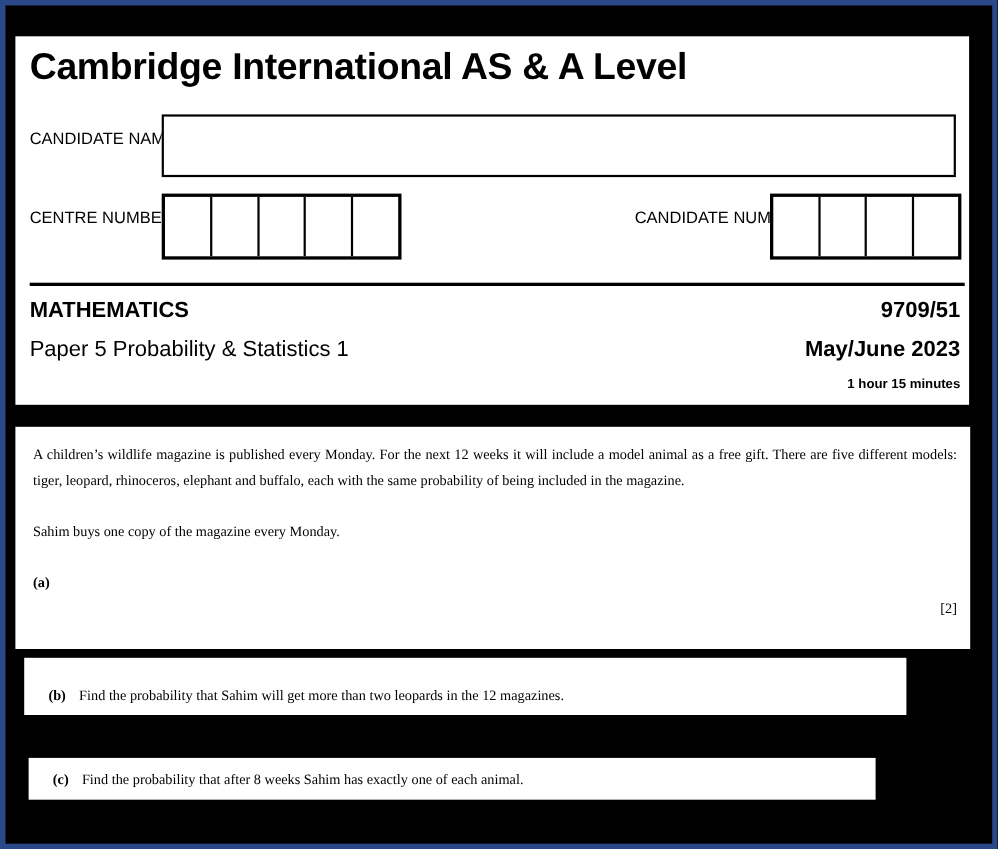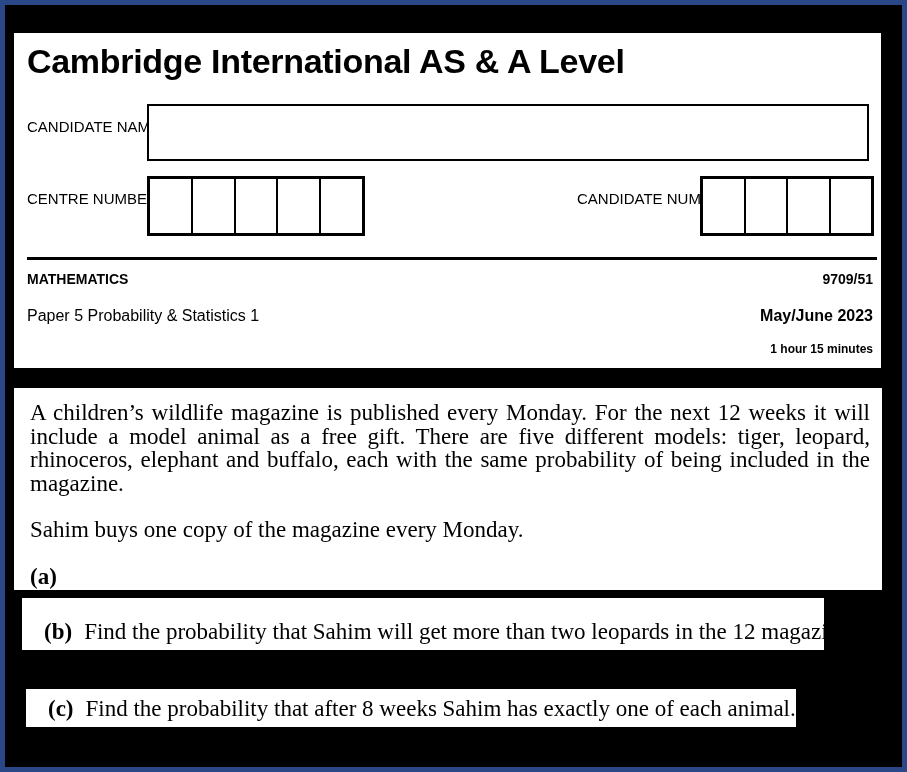--- a/index.html
+++ b/index.html
@@ -19,27 +19,27 @@
   .lbl-centre-number  { left:13px; top:156px; }
   .lbl-candidate-number { left:563px; top:156px; }
   .name-box { position:absolute; left:133px; top:71px; width:722px; height:57px; border:2px solid #000; background:#fff; }
   .cell-box { position:absolute; top:143px; height:60px; border:3px solid #000; background:#fff; display:flex; }
   .centre-box { left:133px; width:218px; }
   .candidate-box { left:686px; width:174px; }
   .cell { flex:1 1 0; border-left:2.5px solid #000; }
   .cell:first-child { border-left:none; }
   .rule { position:absolute; left:13px; top:224px; width:850px; height:3px; background:#000; }
   .hrow { position:absolute; left:13px; right:8px; display:flex; justify-content:space-between; align-items:baseline; }
-  .row-subject { top:238px; font-size:14px; font-weight:bold; }
-  .row-paper { top:274px; font-size:16px; }
+  .row-subject { top:238px; font-size:20px; font-weight:bold; }
+  .row-paper { top:274px; font-size:20px; }
   .row-paper .right { font-weight:bold; }
   .row-duration { top:309px; font-size:12px; font-weight:bold; justify-content:flex-end; }
 
   
-  .serif { font-family:"Liberation Serif", serif; font-size:23px; line-height:23.5px; }
+  .serif { font-family:"Liberation Serif", serif; font-size:13px; line-height:23.5px; }
   .q-panel { left:9px; top:383px; width:868px; height:202px; padding:13px 12px 0 16px; }
   .q-panel .intro { text-align:justify; }
   .q-panel .setup { margin-top:23px; }
   .part-row { display:flex; gap:12px; margin-top:23px; white-space:nowrap; }
   .part-label { font-weight:bold; }
   .marks { display:block; text-align:right; }
   .qb-panel { left:17px; top:593px; width:802px; height:52px; padding:22px 4px 0 22px; }
   .qc-panel { left:21px; top:684px; width:770px; height:38px; padding:8px 2px 0 22px; }
   .qb-panel .part-row, .qc-panel .part-row { margin-top:0; }
 </style>

